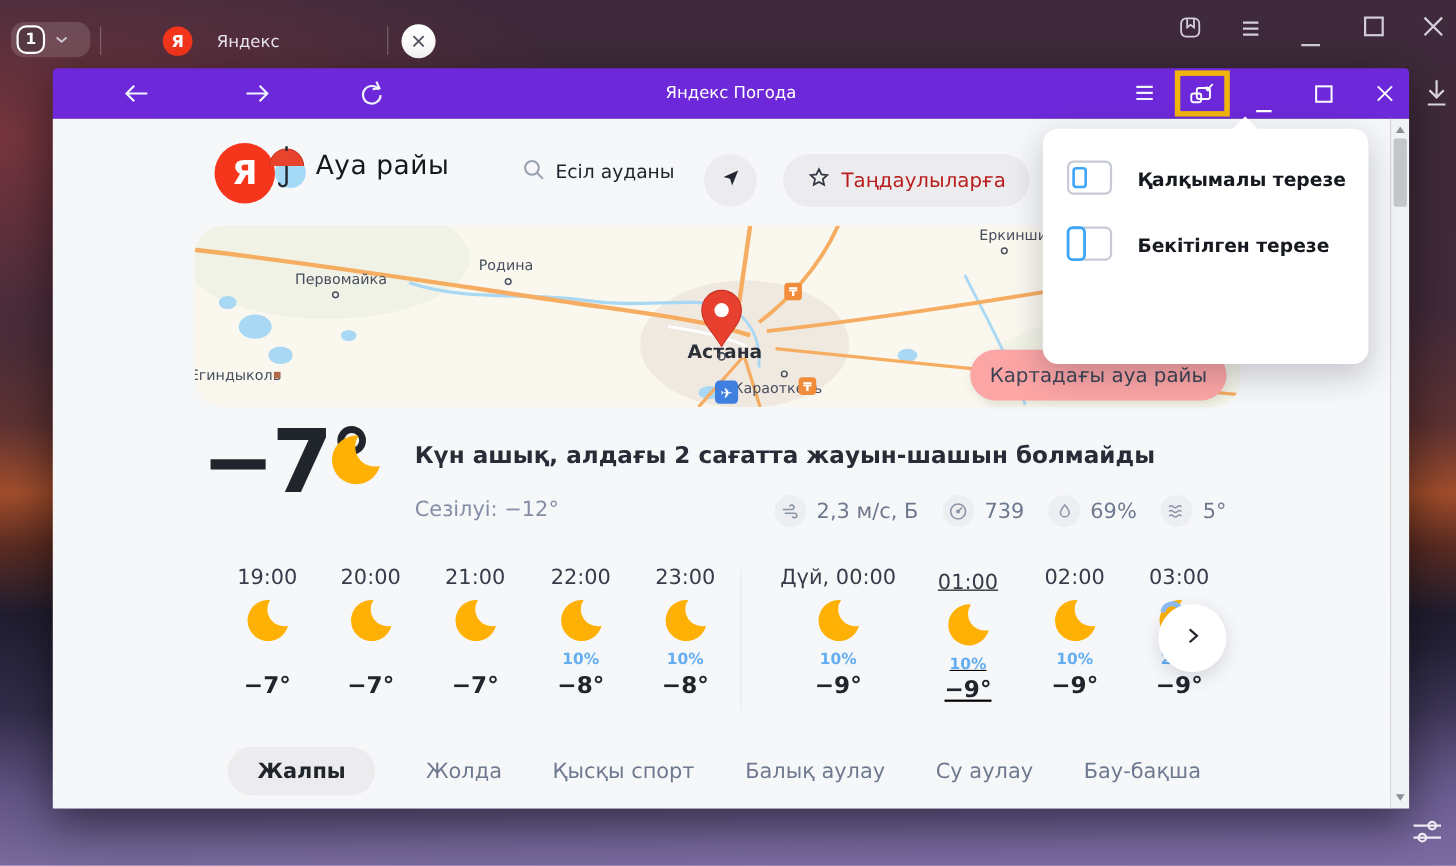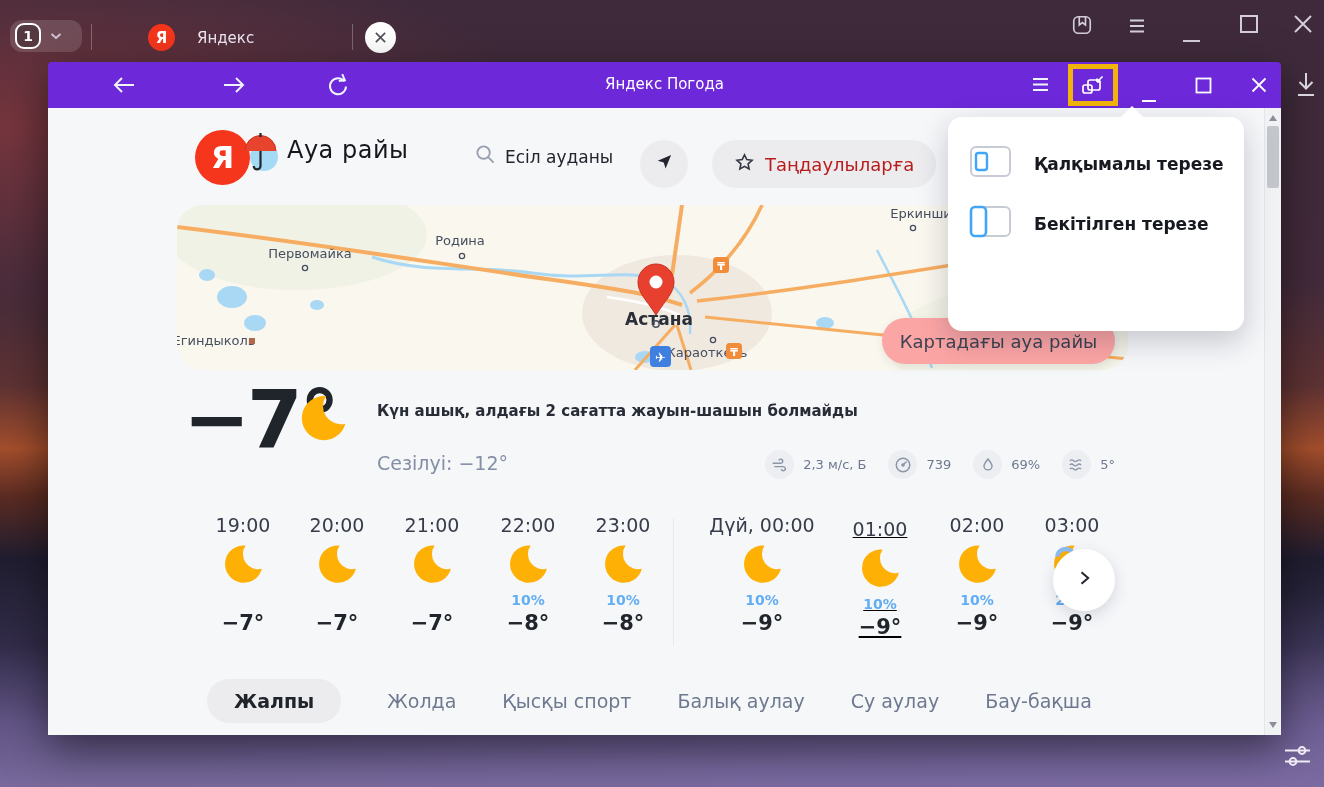--- a/index.html
+++ b/index.html
@@ -62,24 +62,24 @@
   .map { position:absolute; left:0; top:97px; width:951px; height:165px; border-radius:26px;
     overflow:hidden; background:#f9f7ee; }
   .map-btn { position:absolute; left:705px; top:210px; width:233px; height:46px; border-radius:23px;
     background:#fca5a5; box-shadow:0 3px 10px rgba(0,0,0,.08); display:flex; align-items:center; justify-content:center;
     font-size:18px; color:#3c4354; z-index:6; }
 
   
   .big-temp { position:absolute; left:6px; top:272px; font-size:80px; font-weight:700; color:#20242b;
     letter-spacing:-3px; line-height:1; }
   .cur-moon { position:absolute; left:120px; top:284px; }
-  .condition { position:absolute; left:200px; top:294px; font-size:15px; font-weight:600; color:#272c36; }
+  .condition { position:absolute; left:200px; top:294px; font-size:21px; font-weight:600; color:#272c36; }
   .feels { position:absolute; left:200px; top:344px; font-size:19px; color:#848ea5; }
   .metrics { position:absolute; right:13px; top:342px; display:flex; align-items:center; gap:22px; }
-  .metric { display:flex; align-items:center; gap:9px; font-size:13px; color:#6e798f; }
+  .metric { display:flex; align-items:center; gap:9px; font-size:19px; color:#6e798f; }
   .m-ico { width:29px; height:29px; border-radius:50%; background:#eceef2; display:flex; align-items:center; justify-content:center; }
 
   
   .hour-col { position:absolute; width:96px; text-align:center; }
   .h-time { font-size:19px; color:#363c49; height:26px; }
   .h-ico { height:52px; padding-top:2px; }
   .h-precip { font-size:14px; color:#63aef2; height:19px; font-weight:600; }
   .h-temp { font-size:21px; font-weight:700; color:#20242b; }
   .h-div { position:absolute; left:496px; top:410px; width:1px; height:128px; background:#e7e9ed; }
   .next-btn { position:absolute; left:876px; top:441px; width:62px; height:62px; border-radius:50%;

